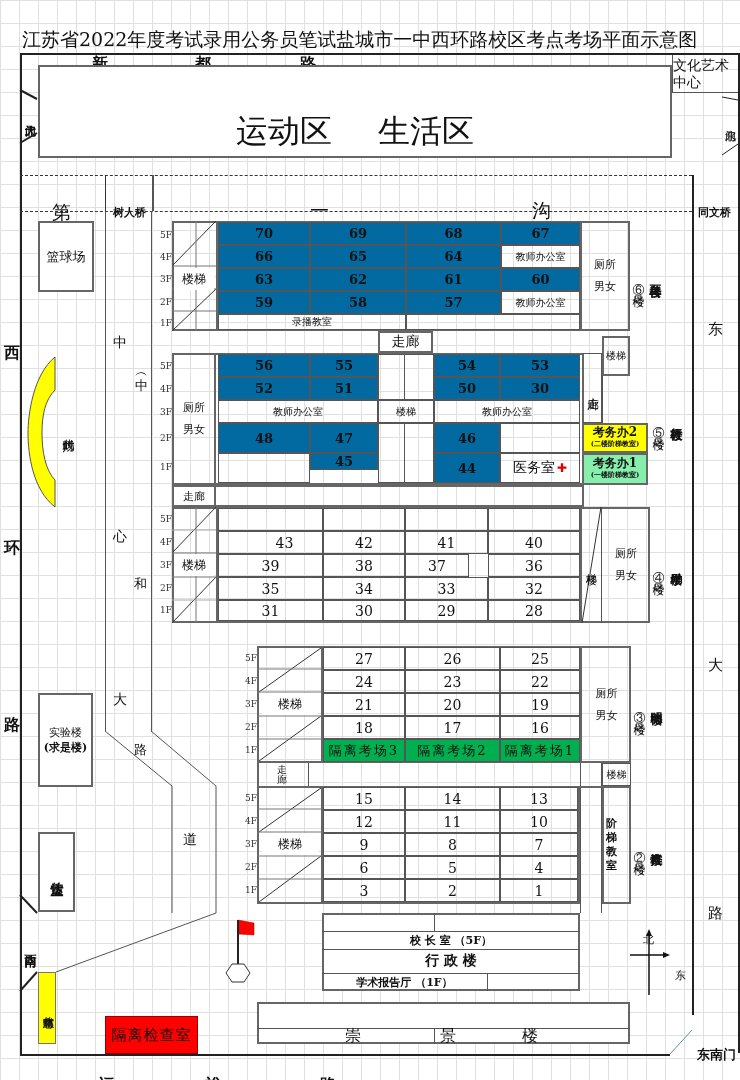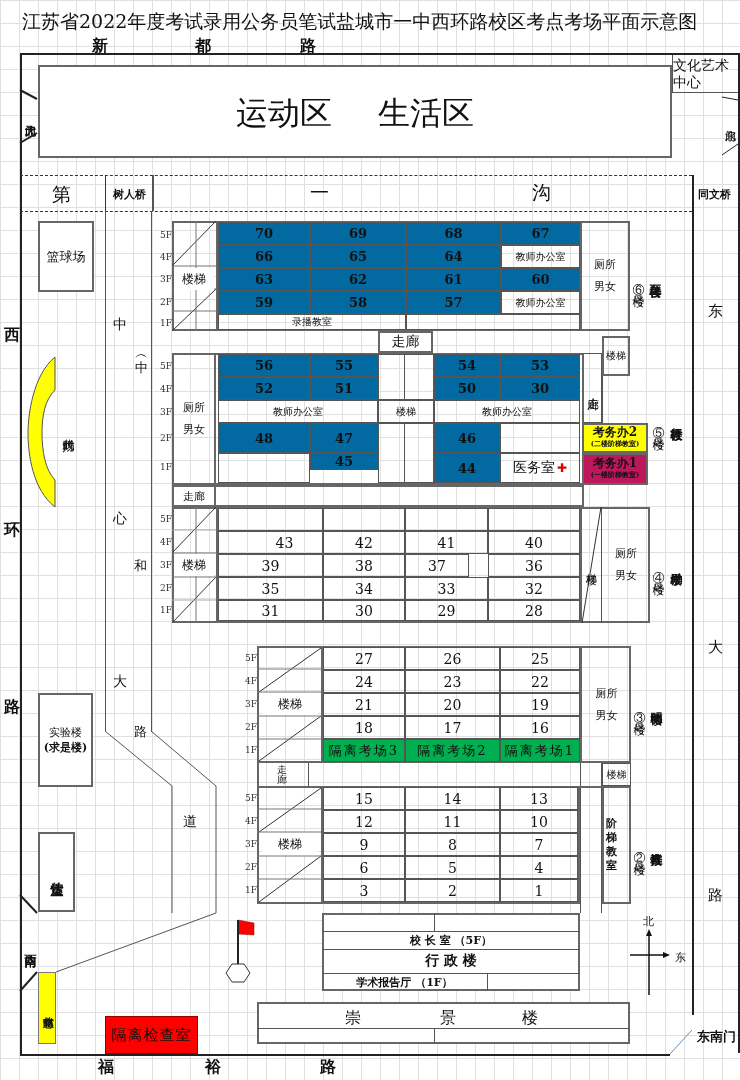--- a/index.html
+++ b/index.html
@@ -6,21 +6,21 @@
   body{width:740px;height:1080px;position:relative;overflow:hidden;background:#fff;
     font-family:"DejaVu Serif","Liberation Serif",serif;color:#111;
     background-image:linear-gradient(#dcdcdc 1px,transparent 1px),linear-gradient(90deg,#dcdcdc 1px,transparent 1px);
     background-size:100% 23px,100% 100%;}
   .abs{position:absolute;box-sizing:border-box;}
   .grid{position:absolute;left:0;top:0;width:740px;height:1080px;pointer-events:none;
     background-image:linear-gradient(90deg,#e0e0e0 1px,transparent 1px),linear-gradient(#e0e0e0 1px,transparent 1px);
     background-size:19px 23px;background-position:0 0;}
   .box{position:absolute;box-sizing:border-box;border:2px solid #666;background:#fff;}
   .c{display:flex;align-items:center;justify-content:center;text-align:left;}
-  .t{position:absolute;white-space:nowrap;}
+  .t{position:absolute;white-space:nowrap;margin-top:18px;}
   .v{writing-mode:vertical-rl;text-orientation:upright;letter-spacing:0;}
   .cell{position:absolute;box-sizing:border-box;border:1px solid #555;display:flex;align-items:center;justify-content:center;font-size:13px;font-weight:bold;}
   .y{background:#0369a1;}
   .g{background:#00b050;font-weight:normal;font-size:13px;letter-spacing:2px;}
   .sm{font-size:10px;font-weight:normal;}
   .fl{position:absolute;font-size:9px;color:#333;font-family:"DejaVu Serif",serif;}
   .dash{position:absolute;border-top:1px dashed #333;}
   .b{font-weight:bold;}
 </style>
 </head>
@@ -198,21 +198,21 @@
     <span style="color:#e00000;font-size:12px;margin-left:2px;">✚</span>
 </div>
 
 <div class="abs c v" style="left:582px;top:353px;width:20px;height:70px;border:1px solid #555;border-left:2px solid #666;font-size:12px;">走廊</div>
 <div class="abs c" style="left:602px;top:336px;width:28px;height:40px;border:2px solid #666;font-size:10px;">楼梯</div>
 <div class="abs" style="left:602px;top:376px;width:28px;height:47px;border-left:1px solid #555;"></div>
 <div class="abs c" style="left:582px;top:423px;width:66px;height:30px;background:#ffff00;border:2px solid #666;flex-direction:column;line-height:12px;">
   <span class="b" style="font-size:12px;">考务办2</span>
   <span class="b" style="font-size:7px;">(二楼阶梯教室)</span>
 </div>
-<div class="abs c" style="left:582px;top:453px;width:66px;height:32px;background:#be185d;border:2px solid #666;flex-direction:column;line-height:12px;">
+<div class="abs c" style="left:582px;top:453px;width:66px;height:32px;background:#86efac;border:2px solid #666;flex-direction:column;line-height:12px;">
   <span class="b" style="font-size:12px;">考务办1</span>
   <span class="b" style="font-size:7px;">(一楼阶梯教室)</span>
 </div>
 <div class="abs c v" style="left:650px;top:398px;width:16px;height:50px;font-size:12px;">⑤号楼</div>
 <div class="abs c v b" style="left:668px;top:398px;width:16px;height:40px;font-size:12px;">敦行楼</div>
 
 <div class="abs c" style="left:172px;top:485px;width:44px;height:22px;border:2px solid #666;font-size:11px;background:#fff;">走廊</div>
 <div class="abs" style="left:216px;top:485px;width:368px;height:22px;border-top:2px solid #666;border-bottom:2px solid #666;border-right:2px solid #666;"></div>
 
 <div class="abs" style="left:172px;top:507px;width:478px;height:116px;border:2px solid #666;"></div>

